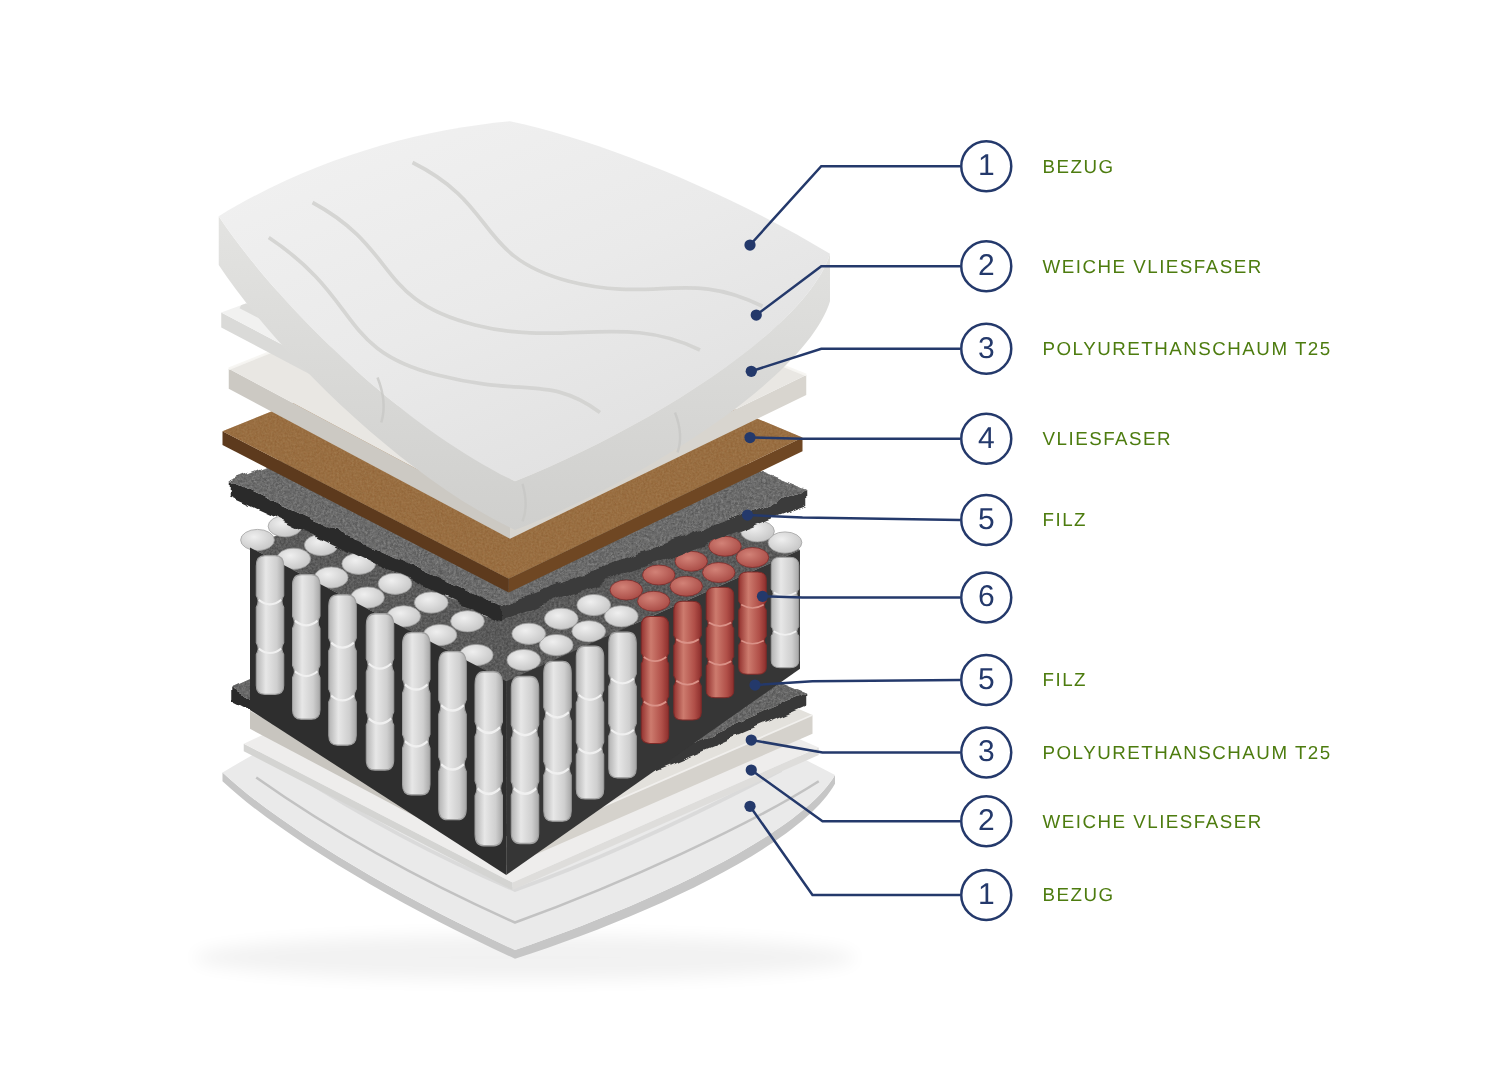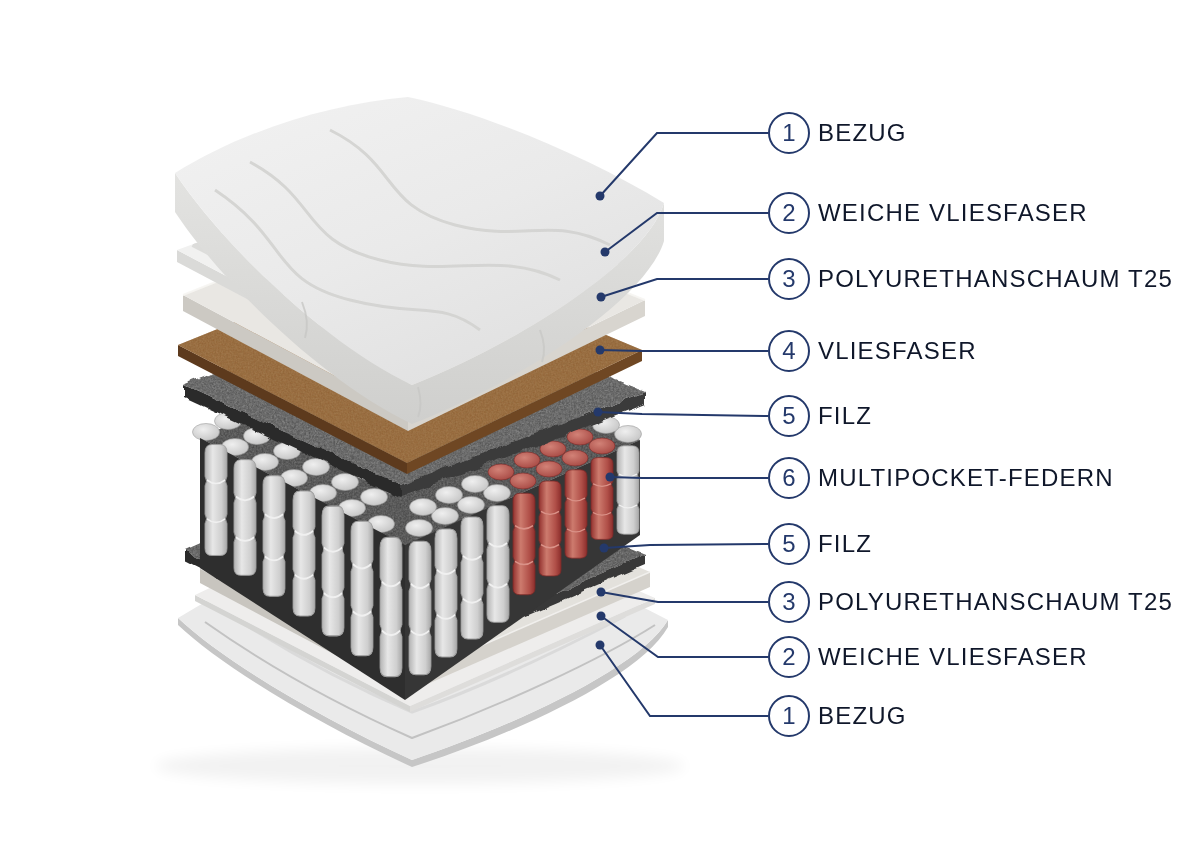--- a/index.html
+++ b/index.html
@@ -4,21 +4,21 @@
 <title>Mattress layers diagram</title>
 <style>
   html,body{margin:0;padding:0;background:#ffffff;}
   #stage{position:relative;width:1200px;height:865px;background:#ffffff;overflow:hidden;
          font-family:"Liberation Sans","DejaVu Sans",sans-serif;}
   #art{position:absolute;left:0;top:0;width:1200px;height:865px;}
   .callout{position:absolute;display:flex;align-items:center;}
   .co-circle{width:42px;height:42px;border:2.5px solid #24396b;border-radius:50%;
              box-sizing:border-box;display:flex;align-items:center;justify-content:center;
              color:#24396b;font-size:24px;font-weight:400;background:#ffffff;flex:0 0 auto;}
-  .co-label{margin-left:8px;color:#0f172a;font-size:24px;letter-spacing:1.2px;
+  .co-label{margin-left:24px;color:#4d7c0f;font-size:15px;letter-spacing:1.2px;
             font-weight:400;white-space:nowrap;}
 </style>
 </head>
 <body>
 
 <div id="stage">
 
 <svg id="art" viewBox="0 0 1200 865" xmlns="http://www.w3.org/2000/svg">
   <defs>
     <linearGradient id="gQuilt" x1="0" y1="0" x2="0.7" y2="1">
@@ -312,21 +312,20 @@
   <div class="callout" style="left:768px;top:330px;">
     <div class="co-circle">4</div>
     <div class="co-label">VLIESFASER</div>
   </div>
   <div class="callout" style="left:768px;top:395px;">
     <div class="co-circle">5</div>
     <div class="co-label">FILZ</div>
   </div>
   <div class="callout" style="left:768px;top:457px;">
     <div class="co-circle">6</div>
-    <div class="co-label">MULTIPOCKET-FEDERN</div>
   </div>
   <div class="callout" style="left:768px;top:523px;">
     <div class="co-circle">5</div>
     <div class="co-label">FILZ</div>
   </div>
   <div class="callout" style="left:768px;top:581px;">
     <div class="co-circle">3</div>
     <div class="co-label">POLYURETHANSCHAUM T25</div>
   </div>
   <div class="callout" style="left:768px;top:636px;">

